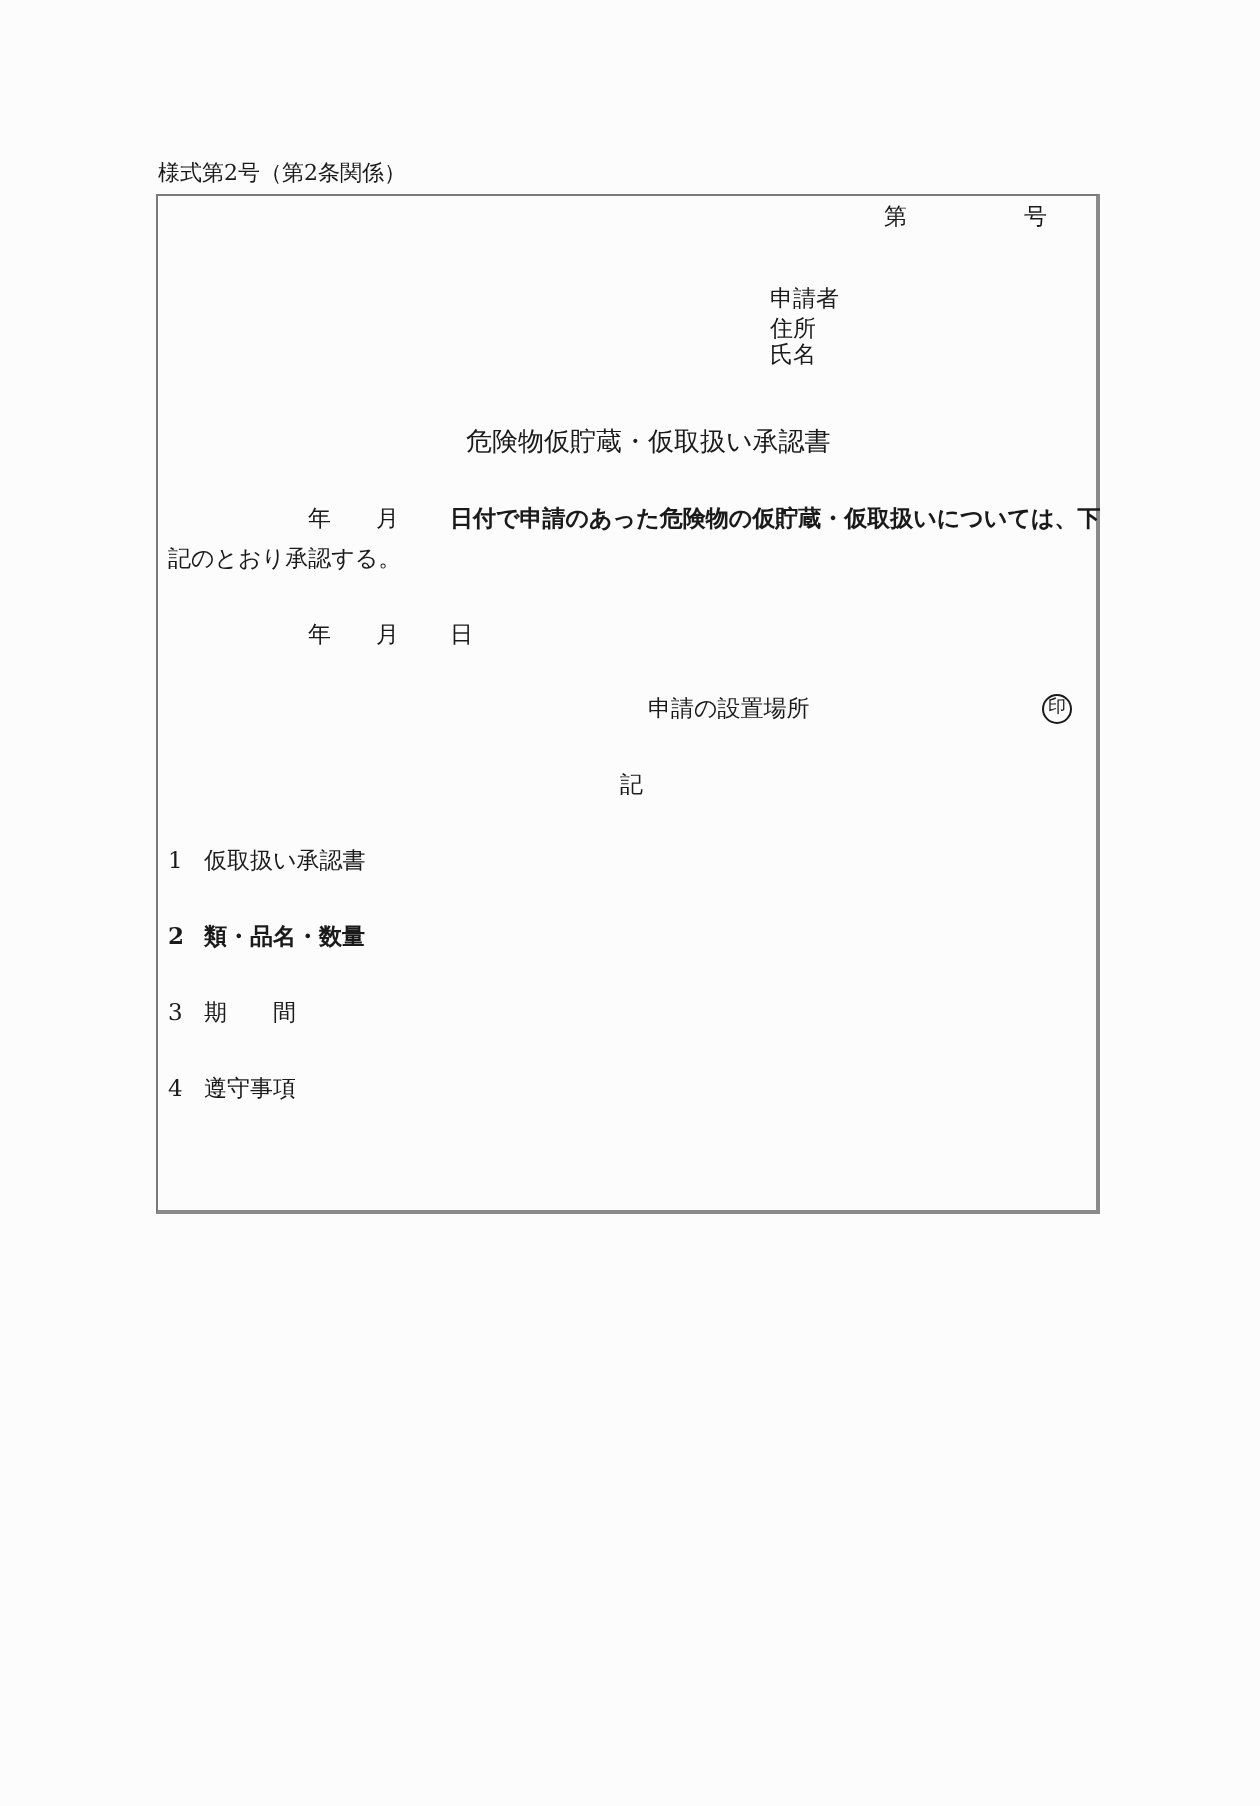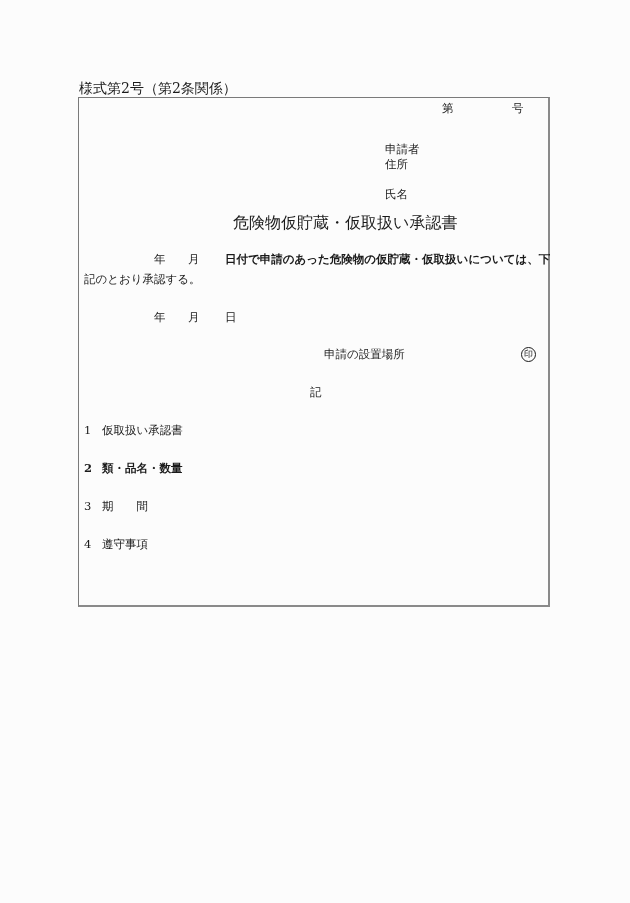--- a/index.html
+++ b/index.html
@@ -11,43 +11,43 @@
       width: 630px;
       height: 903px;
       position: relative;
       overflow: hidden;
       font-family: "DejaVu Serif", "Liberation Serif", serif;
       color: #1a1a1a;
       font-size: 11.5px;
     }
     .abs { position: absolute; white-space: nowrap; line-height: 1; }
 
-    .form-label { left: 79px; top: 81px; font-size: 14px; }
+    .form-label { left: 79px; top: 81px; font-size: 11px; }
 
     .frame {
       position: absolute;
       left: 78px;
       top: 97px;
       width: 472px;
       height: 510px;
       border: 1px solid #7a7a7a;
       border-right: 2px solid #8a8a8a;
       border-bottom: 2px solid #8a8a8a;
       box-sizing: border-box;
       background: #fcfcfc;
     }
 
     .num-dai { left: 442px; top: 103px; }
     .num-go  { left: 512px; top: 103px; }
 
     .applicant-label { left: 385px; top: 144px; }
     .address-label   { left: 385px; top: 159px; }
-    .name-label      { left: 385px; top: 189px; }
+    .name-label      { left: 385px; top: 172px; }
 
-    .doc-title { left: 233px; top: 215px; font-size: 16px; }
+    .doc-title { left: 233px; top: 215px; font-size: 13px; }
 
     .body-line1 { left: 84px; top: 254px; }
     .body-year  { left: 154px; }
     .body-month { left: 188px; }
     .body-rest  { left: 225px; }
     .body-line2 { left: 84px; top: 274px; text-align: center; }
 
     .date-year  { left: 154px; top: 312px; }
     .date-month { left: 188px; top: 312px; }
     .date-day   { left: 225px; top: 312px; }

